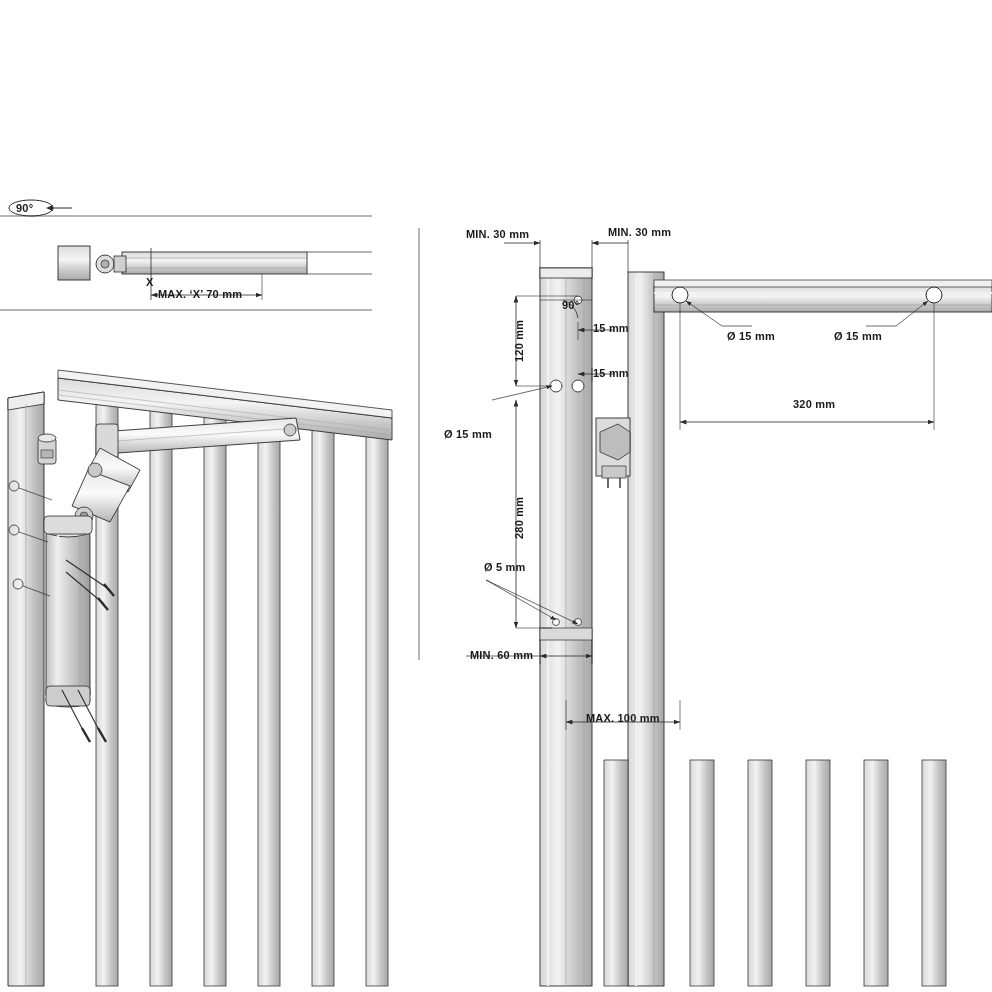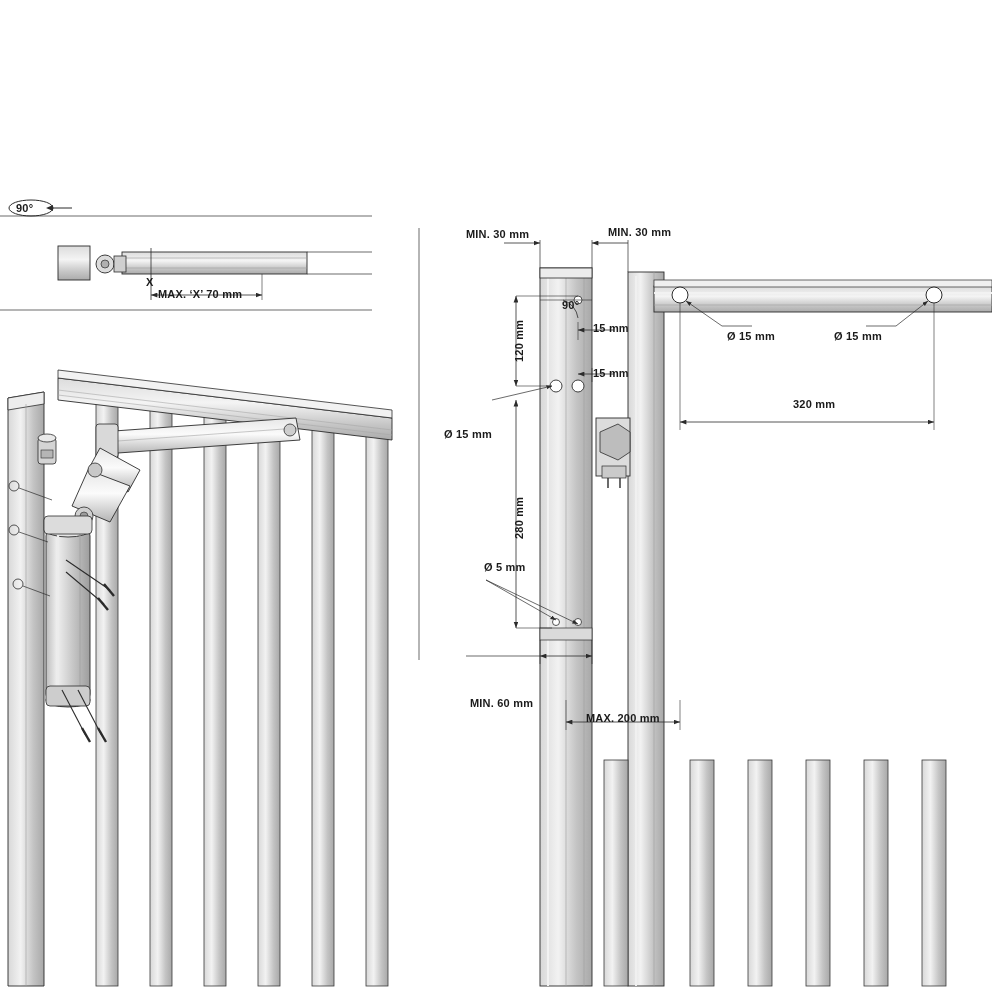--- a/index.html
+++ b/index.html
@@ -302,21 +302,21 @@
 
   <div class="lbl" style="left:593px; top:322px;">15 mm</div>
   <div class="lbl" style="left:593px; top:367px;">15 mm</div>
 
   <div class="lbl vert" style="left:513px; top:362px;">120 mm</div>
   <div class="lbl vert" style="left:513px; top:539px;">280 mm</div>
 
   <div class="lbl" style="left:444px; top:428px;">Ø 15 mm</div>
   <div class="lbl" style="left:452px; top:561px;margin-left:32px;">Ø 5 mm</div>
 
-  <div class="lbl" style="left:470px; top:649px;margin-top:48px;">MIN. 60 mm</div>
-  <div class="lbl" style="left:586px; top:712px;">MAX. 200 mm</div>
+  <div class="lbl" style="left:470px; top:649px;">MIN. 60 mm</div>
+  <div class="lbl" style="left:586px; top:712px;">MAX. 100 mm</div>
 
   <div class="lbl" style="left:727px; top:330px;">Ø 15 mm</div>
   <div class="lbl" style="left:834px; top:330px;">Ø 15 mm</div>
 
   <div class="lbl" style="left:793px; top:398px;">320 mm</div>
 
 </div>
 
 </body></html>

